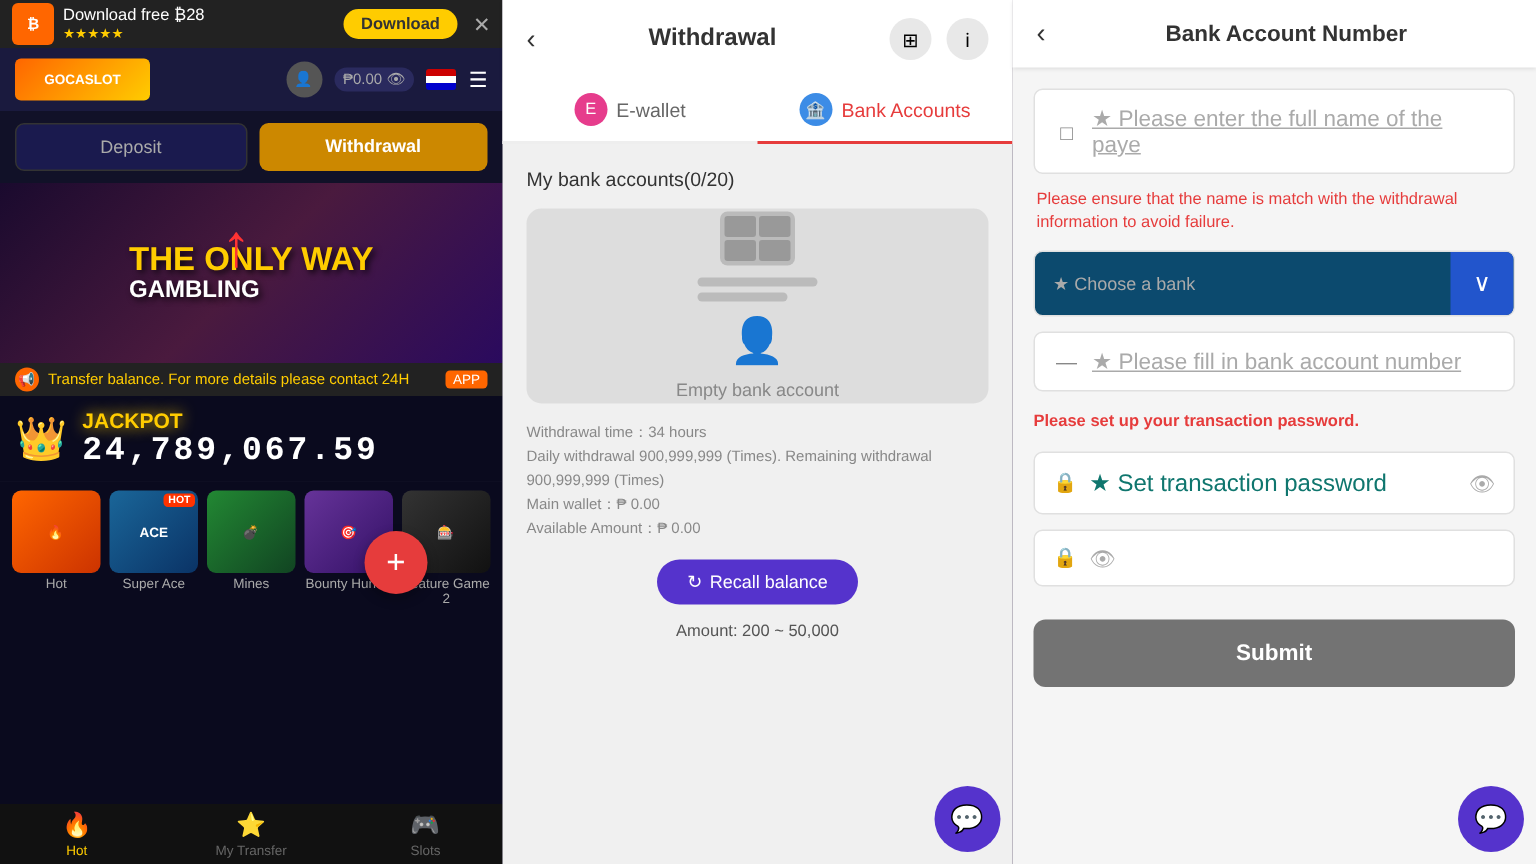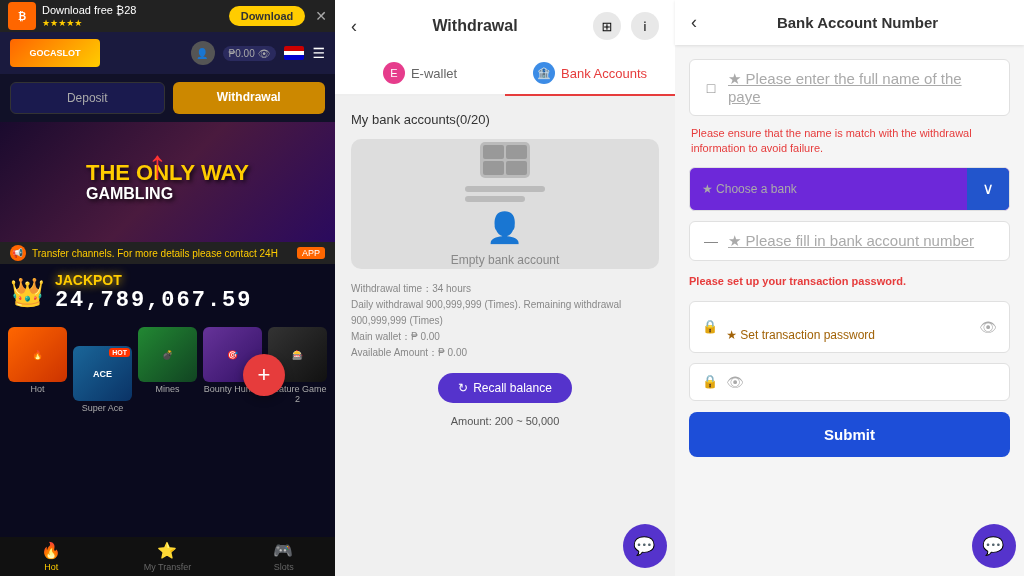--- a/index.html
+++ b/index.html
@@ -278,21 +278,21 @@
       display: flex;
       align-items: center;
       justify-content: center;
       font-size: 9px;
       color: white;
       font-weight: bold;
       position: relative;
       overflow: hidden;
     }
     .game-thumb.hot { background: linear-gradient(135deg, #ff6600, #cc3300); }
-    .game-thumb.blue { background: linear-gradient(135deg, #1a6699, #0a3366); margin-top: 19px; }
+    .game-thumb.blue { background: linear-gradient(135deg, #1a6699, #0a3366); }
     .game-thumb.green { background: linear-gradient(135deg, #228833, #114422); }
     .game-thumb.purple { background: linear-gradient(135deg, #663399, #331166); }
     .game-thumb.dark { background: linear-gradient(135deg, #333, #111); }
     .game-label {
       color: #aaa;
       font-size: 9px;
       text-align: center;
     }
     .hot-badge {
       position: absolute;
@@ -581,21 +581,21 @@
     .error-text {
       color: #e63c3c;
       font-size: 11px;
       line-height: 1.4;
       padding: 0 2px;
     }
 
     .dropdown-row {
       display: flex;
       align-items: center;
-      background: #6d28d9;
+      background: #0c4a6e;
       border-radius: 6px;
       overflow: hidden;
       border: 1px solid #e0e0e0;
       gap: 48px;
     }
     .dropdown-label {
       flex: 1;
       padding: 12px;
       font-size: 12px;
       color: #aaa;
@@ -622,34 +622,34 @@
     .password-row {
       display: flex;
       align-items: center;
       background: white;
       border-radius: 6px;
       padding: 10px 12px;
       gap: 8px;
       border: 1px solid #e0e0e0;
     }
     .password-icon { font-size: 13px; color: #888; }
-    .password-text { font-size: 12px; color: #a16207; flex: 1; margin-top: 16px; }
+    .password-text { font-size: 16px; color: #0f766e; flex: 1; }
     .eye-icon { font-size: 14px; color: #aaa; cursor: pointer; }
 
     .submit-btn {
-      background: #1d4ed8;
+      background: #737373;
       color: white;
       border: none;
       border-radius: 8px;
       padding: 14px;
       font-size: 15px;
       font-weight: bold;
       cursor: pointer;
       text-align: center;
-      margin-top: 1px;
+      margin-top: 12px;
     }
 
     .chat-btn-right {
       width: 44px;
       height: 44px;
       background: #5533cc;
       border-radius: 50%;
       display: flex;
       align-items: center;
       justify-content: center;
@@ -700,21 +700,21 @@
   <div class="hero-banner">
     <div class="hero-arrow">↑</div>
     <div class="hero-text">
       <div class="hero-title">THE ONLY WAY</div>
       <div class="hero-title" style="font-size:16px; color:#fff;">GAMBLING</div>
     </div>
   </div>
 
   <div class="ticker">
     <div class="ticker-icon">📢</div>
-    <span>Transfer channels. For more details please contact 24H</span>
+    <span>Transfer balance. For more details please contact 24H</span>
     <span class="app-badge">APP</span>
   </div>
 
   <div class="jackpot-section">
     <span class="jackpot-icon">👑</span>
     <div>
       <div class="jackpot-label">JACKPOT</div>
       <div class="jackpot-number">24,789,067.59</div>
     </div>
   </div>

